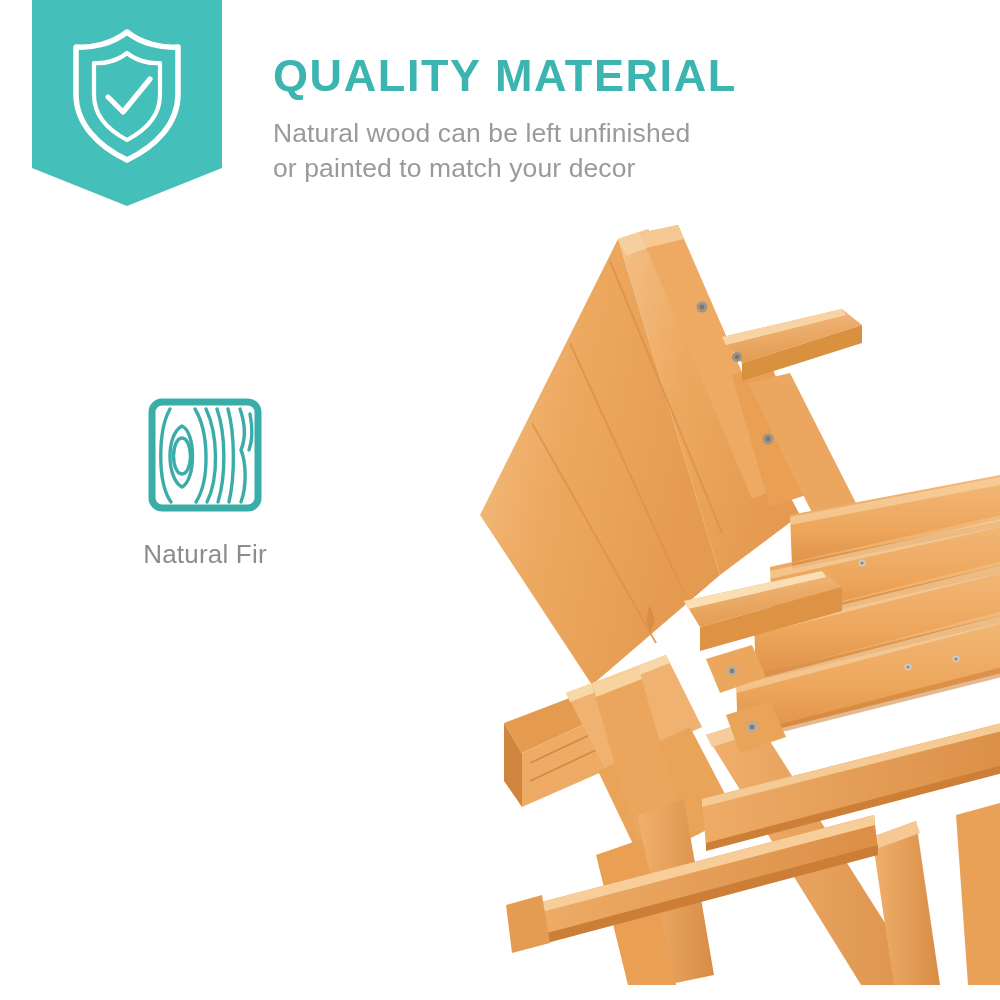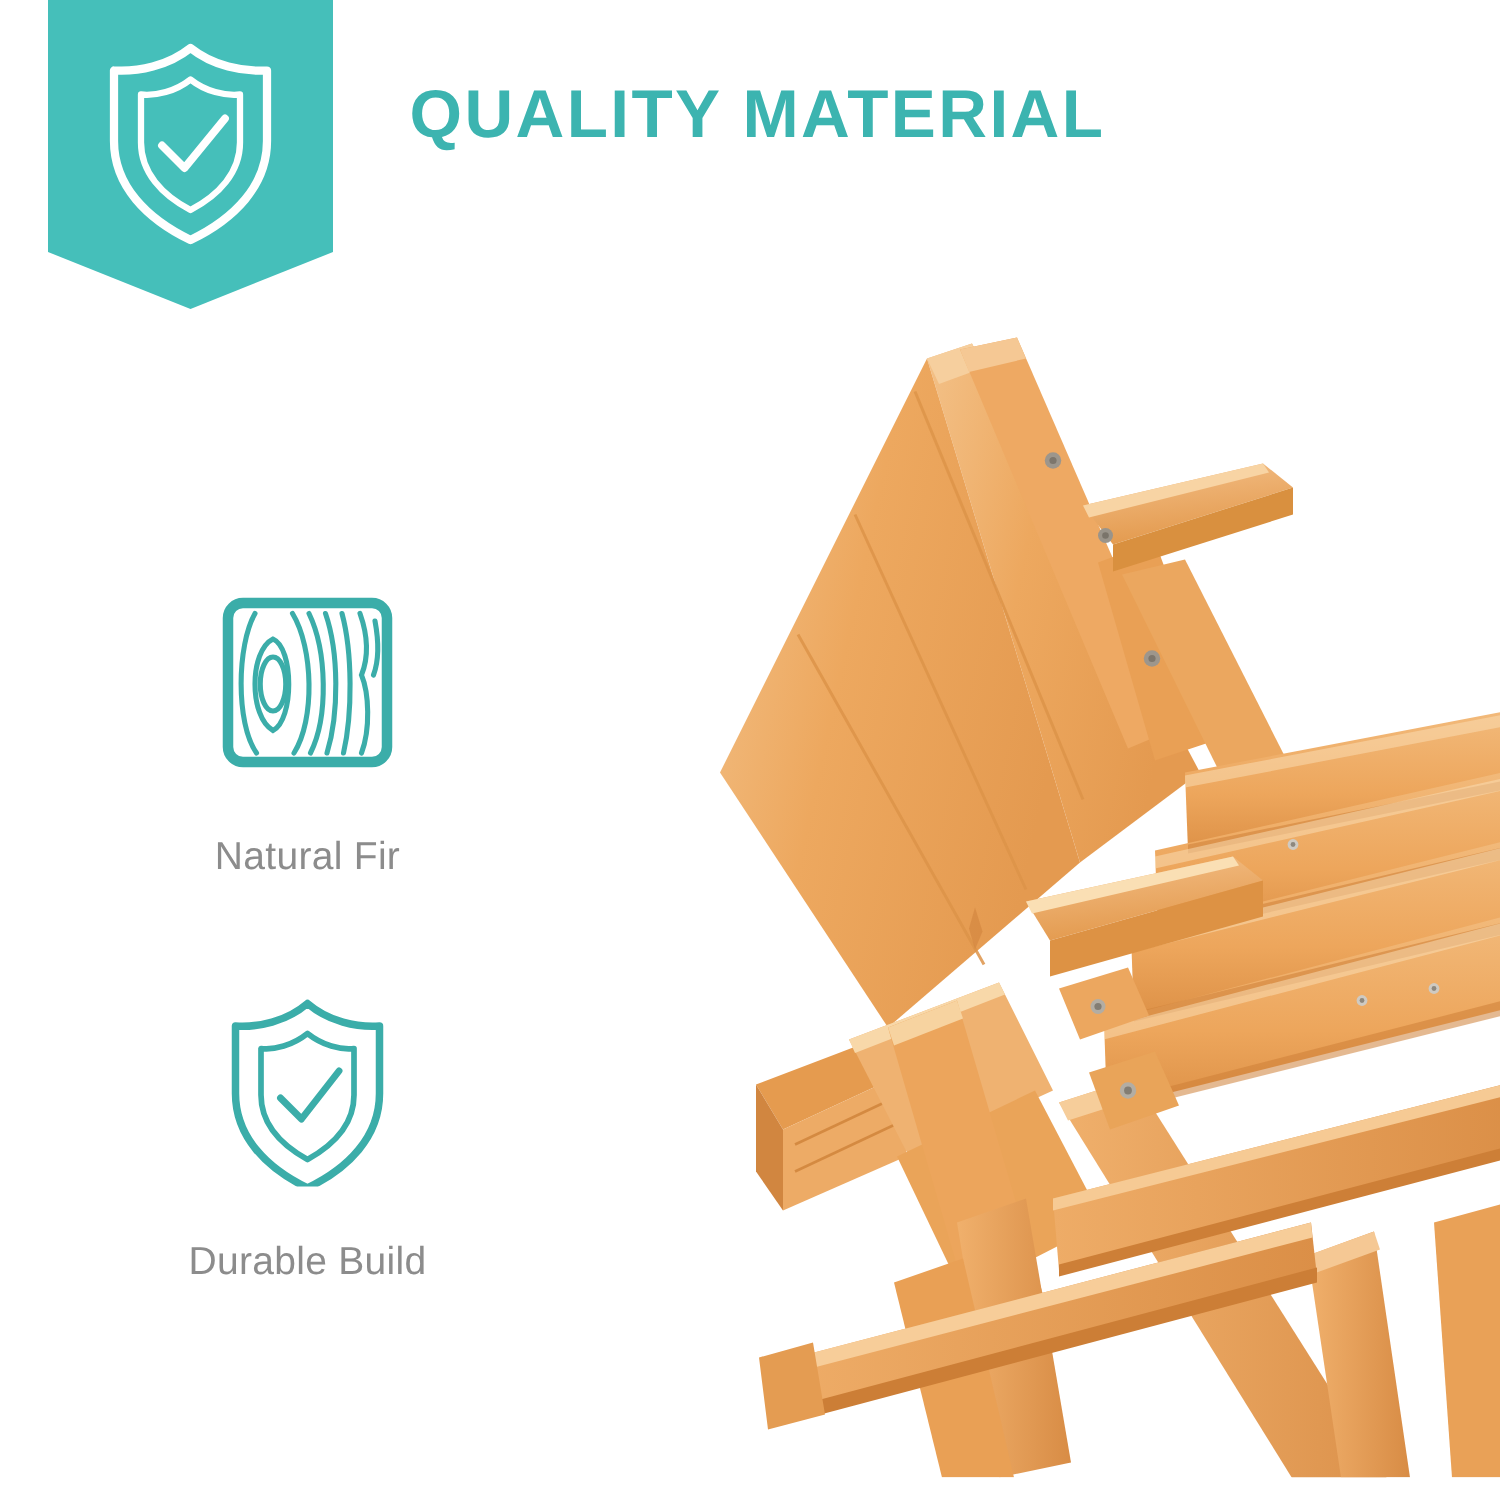--- a/index.html
+++ b/index.html
@@ -28,21 +28,21 @@
     margin-top:17px;font-size:26.5px;line-height:1.33;
     color:#9a9a9a;font-weight:300;letter-spacing:.1px;
   }
   .subtitle div{white-space:nowrap;}
 
   
   .feature{position:absolute;width:300px;text-align:center;}
   .feature .ficon{height:140px;display:flex;align-items:center;justify-content:center;}
   .feature .flabel{
     font-size:26px;color:#8c8c8c;font-weight:300;letter-spacing:.2px;
-    margin-top:30px;white-space:nowrap;
+    margin-top:14px;white-space:nowrap;
   }
   #feature-fir{left:55px;top:385px;}
   #feature-build{left:55px;top:655px;}
 
   
   .photo{position:absolute;left:470px;top:215px;width:540px;height:770px;overflow:hidden;}
   .photo svg{display:block;width:100%;height:100%;}
 </style>
 </head>
 <body>
@@ -67,20 +67,24 @@
                  C114,134 128,119 128,99
                  L128,67
                  C118,68 105,65 95,57 Z" stroke-width="4.2"></path>
         <path d="M76,101 L91,116 L118,83" stroke-width="5.2"></path>
       </g>
     </svg>
   </div>
 
   <div class="header">
     <div class="title">QUALITY MATERIAL</div>
+    <div class="subtitle">
+      <div>Natural wood can be left unfinished</div>
+      <div>or painted to match your decor</div>
+    </div>
   </div>
 
   <div class="feature" id="feature-fir">
     <div class="ficon">
       <svg width="130" height="130" viewBox="0 0 130 130" xmlns="http://www.w3.org/2000/svg">
         <rect x="12" y="12" width="106" height="106" rx="10" ry="10" fill="none" stroke="#3bada9" stroke-width="7"></rect>
         <g fill="none" stroke="#3bada9" stroke-width="3.4" stroke-linecap="round">
           <ellipse cx="42" cy="66" rx="8.5" ry="18"></ellipse>
           <path d="M42,36 C26,44 26,88 42,97 C56,90 56,42 42,36 Z"></path>
           <path d="M30,19 C18,40 17,92 31,112"></path>
@@ -89,44 +93,20 @@
           <path d="M77,19 C86,45 86,86 78,112"></path>
           <path d="M88,19 C95,45 95,86 89,112"></path>
           <path d="M100,19 C106,36 105,50 101,60 C106,72 107,96 101,112"></path>
           <path d="M110,24 C113,40 112,52 109,60"></path>
         </g>
       </svg>
     </div>
     <div class="flabel">Natural Fir</div>
   </div>
 
-  <div class="feature" id="feature-build">
-    <div class="ficon">
-      <svg width="130" height="132" viewBox="0 0 130 132" xmlns="http://www.w3.org/2000/svg">
-        <g fill="none" stroke="#3bada9" stroke-width="5" stroke-linecap="round" stroke-linejoin="round">
-          <path d="M65,10
-                   C51,22 32,26 17,25
-                   L17,70
-                   C17,99 38,120 65,133
-                   C92,120 113,99 113,70
-                   L113,25
-                   C98,26 79,22 65,10 Z"></path>
-          <path d="M65,30
-                   C55,38 43,41 34,40
-                   L34,71
-                   C34,90 47,104 65,114
-                   C83,104 96,90 96,71
-                   L96,40
-                   C87,41 75,38 65,30 Z" stroke-width="3.8"></path>
-          <path d="M47,73 L61,87 L86,55" stroke-width="4.6"></path>
-        </g>
-      </svg>
-    </div>
-    <div class="flabel">Durable Build</div>
-  </div>
 
   <div class="photo">
     <svg viewBox="0 0 540 770" xmlns="http://www.w3.org/2000/svg">
       <defs>
         <linearGradient id="gBack" x1="0" y1="0" x2="1" y2="0.4">
           <stop offset="0%" stop-color="#f3c188"></stop>
           <stop offset="45%" stop-color="#eda85f"></stop>
           <stop offset="100%" stop-color="#e49a50"></stop>
         </linearGradient>
         <linearGradient id="gSlat" x1="0" y1="0" x2="0" y2="1">

